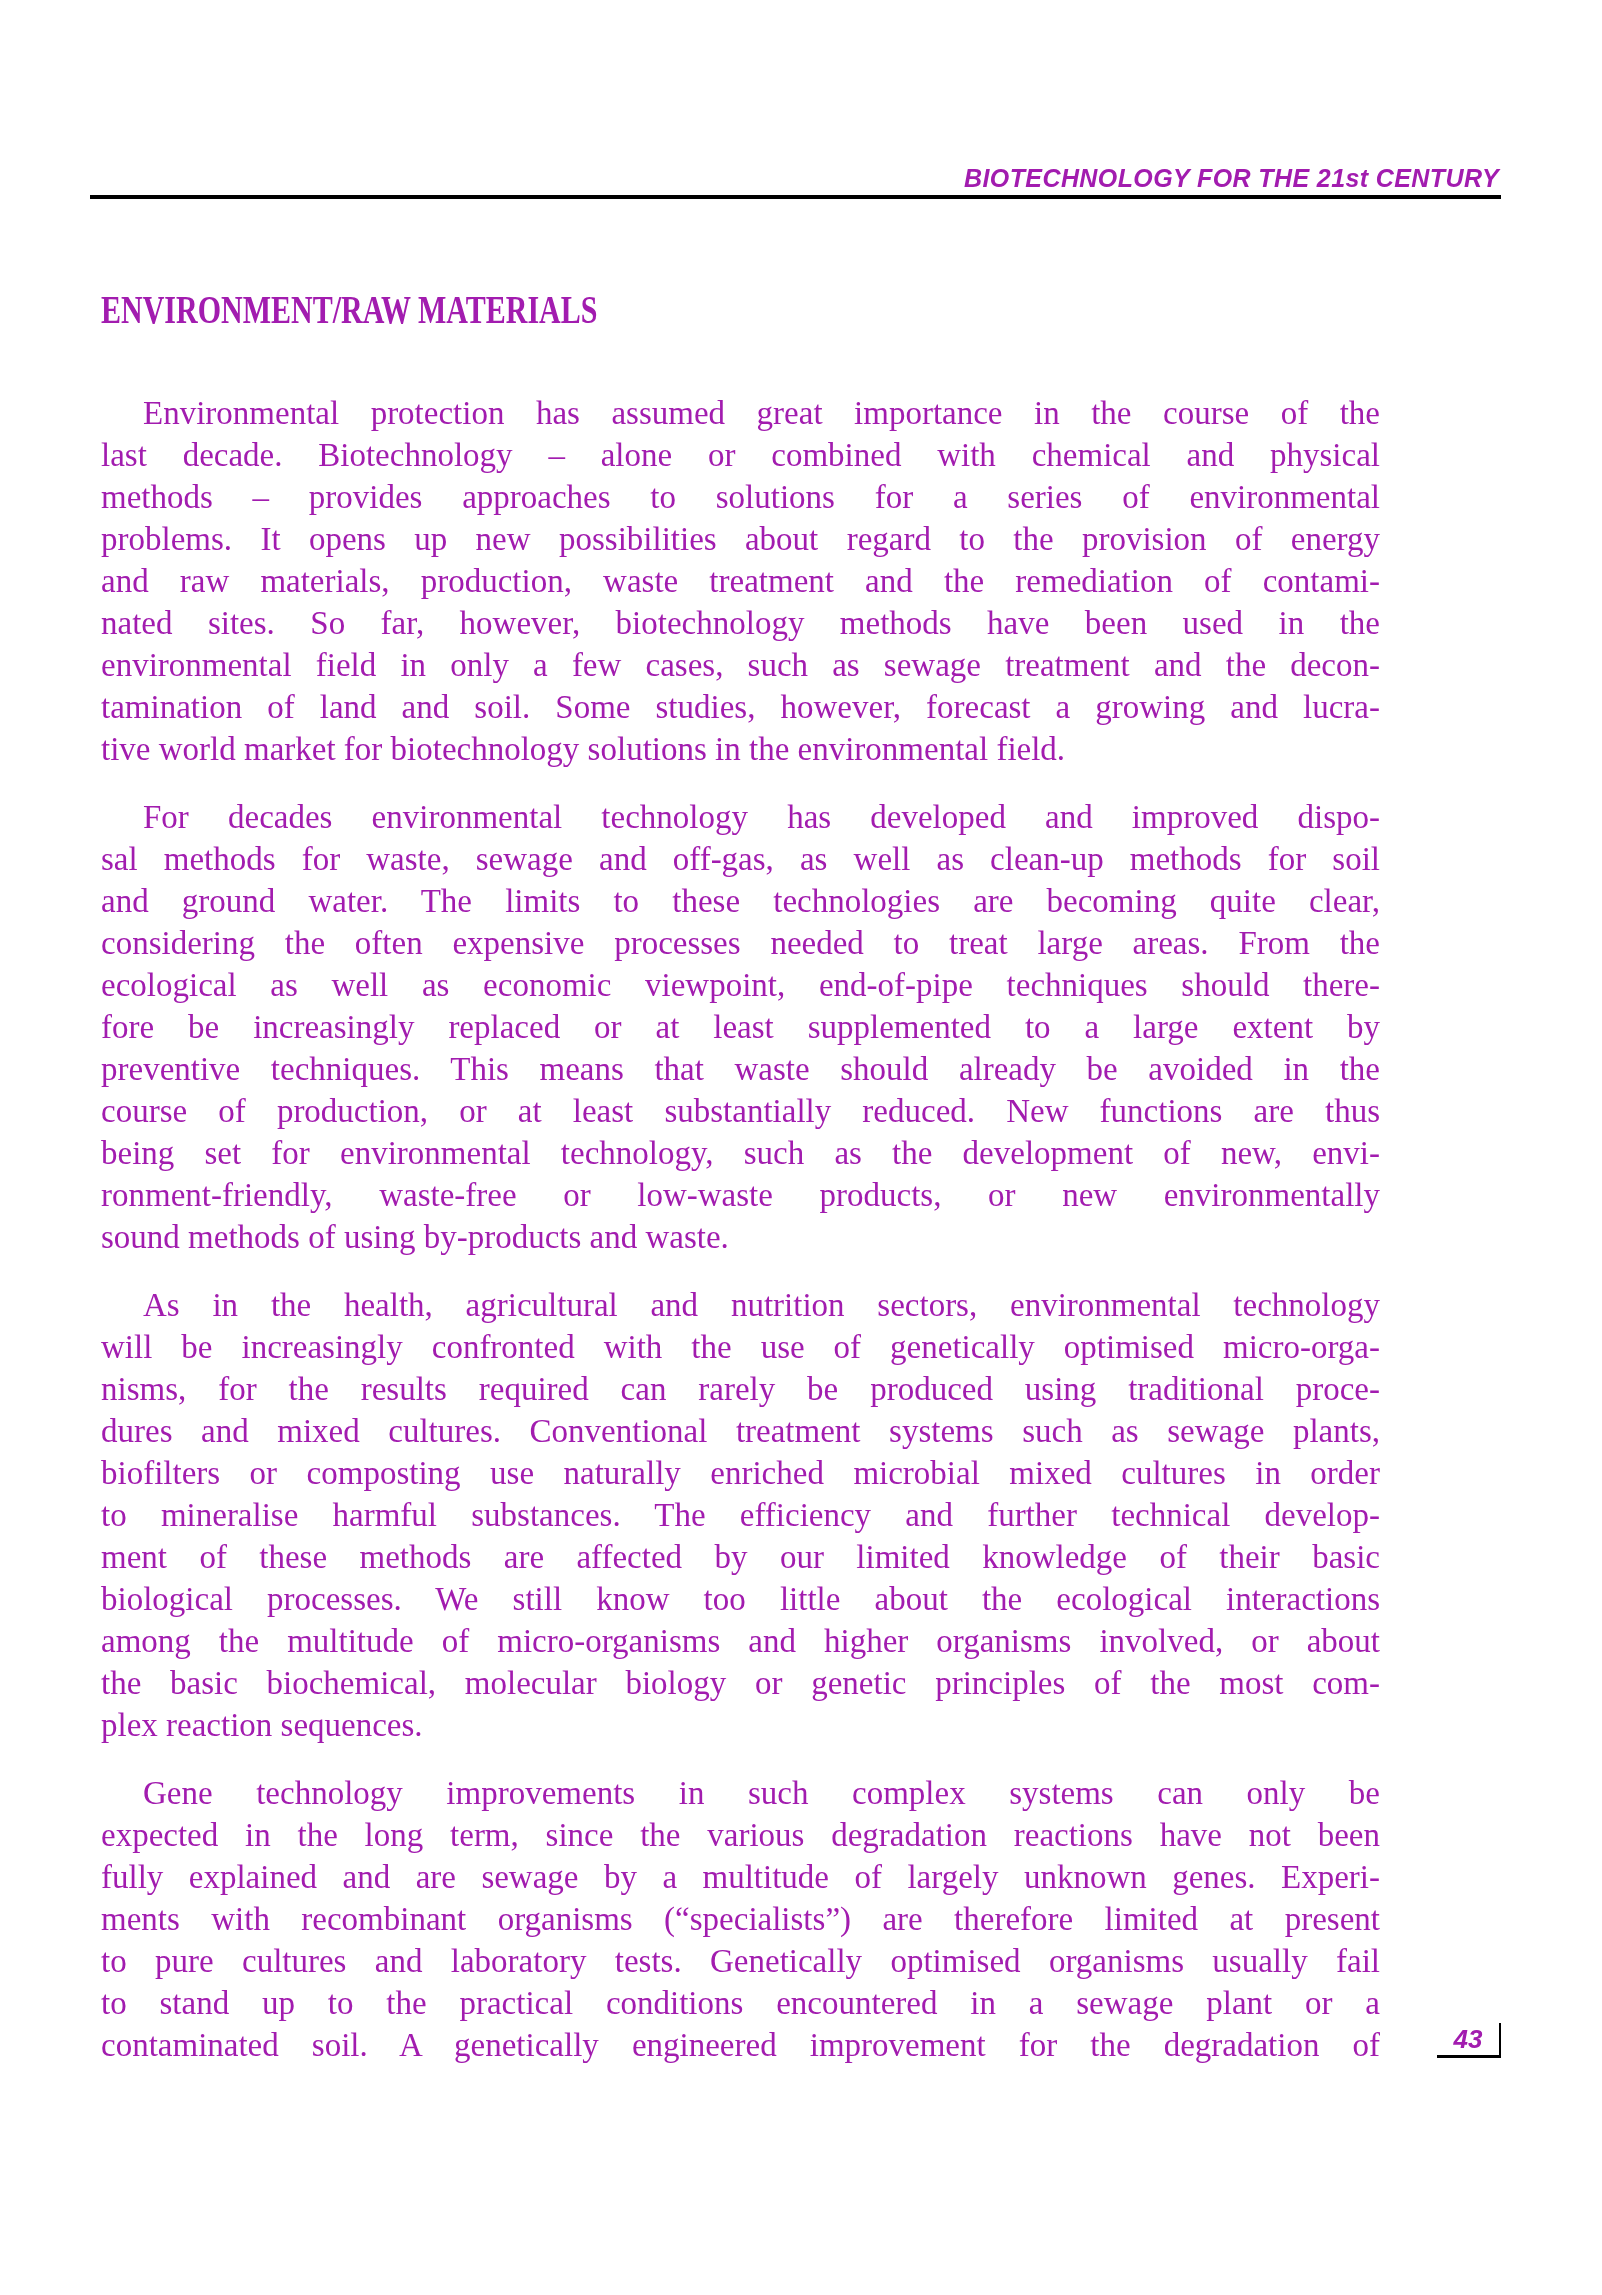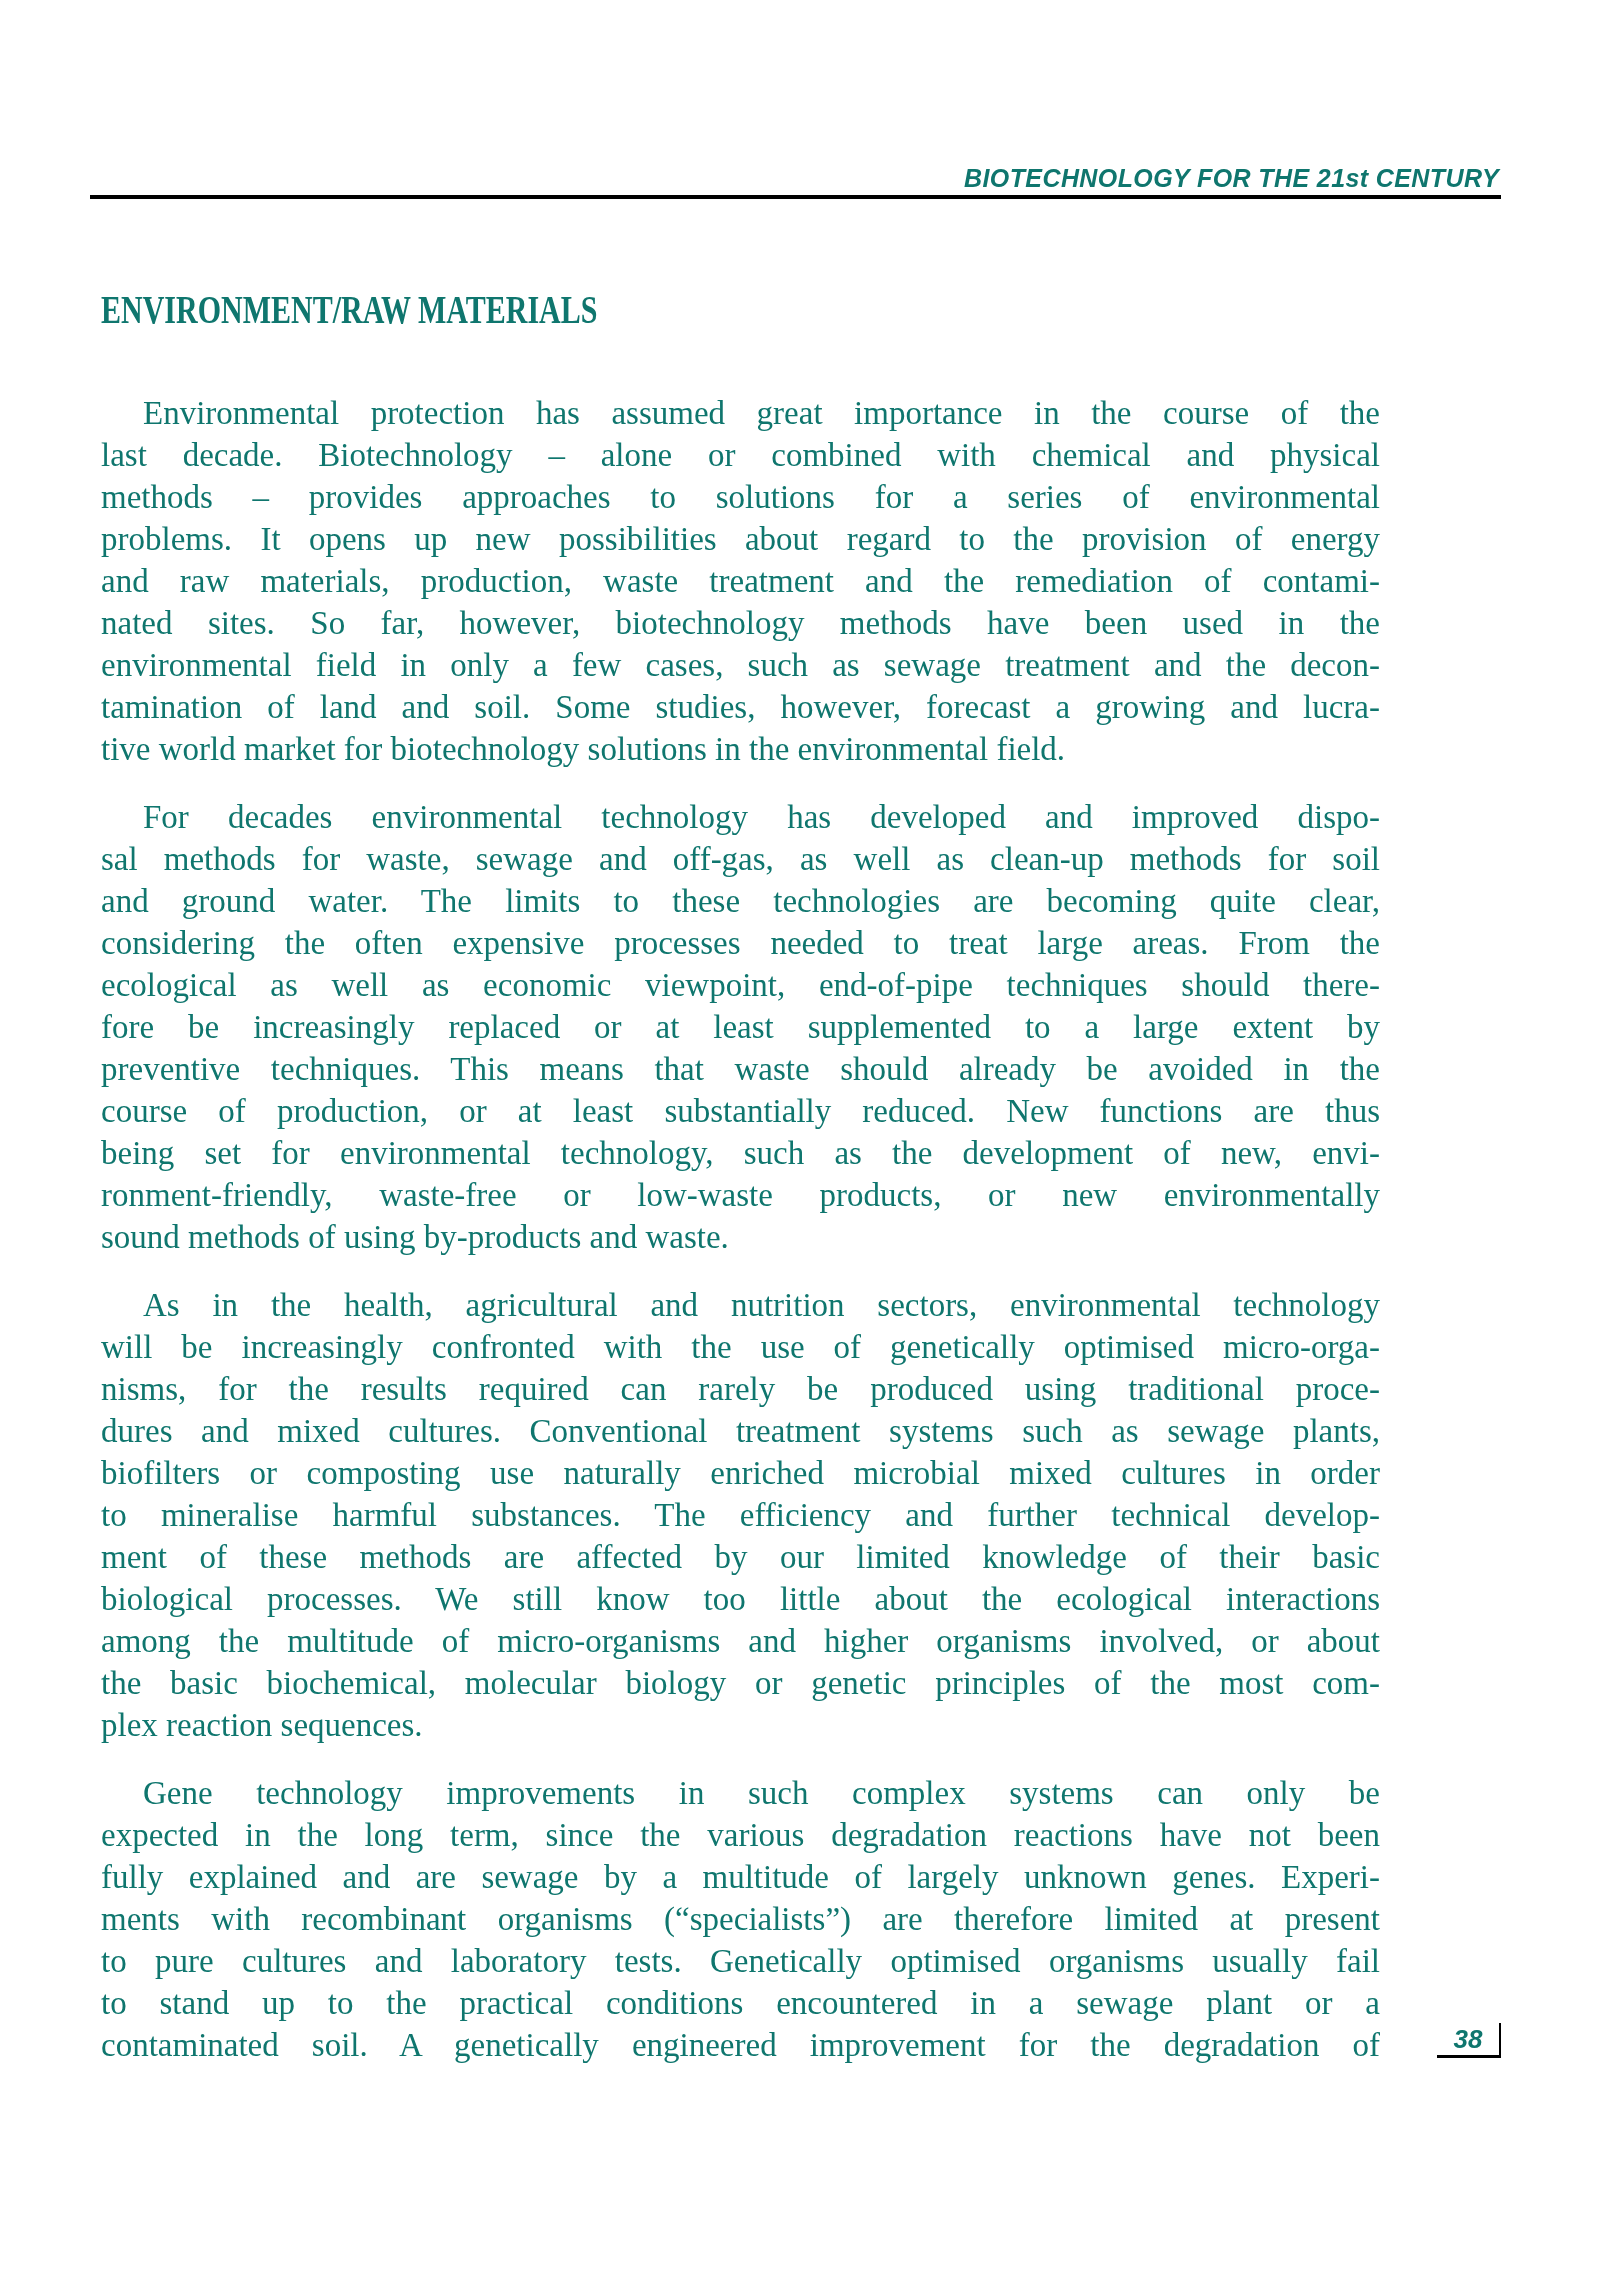--- a/index.html
+++ b/index.html
@@ -2,21 +2,21 @@
 <html lang="en" style="font-size:13.5px"><head>
 <meta charset="utf-8">
 <style>
   html, body { margin: 0; padding: 0; }
   body { background: #e8e8e8; }
   .page {
     position: relative;
     width: 1603px;
     height: 2295px;
     background: #ffffff;
-    color: #0f766e;
+    color: #a21caf;
     overflow: hidden;
   }
   
   .running-header {
     position: absolute;
     top: 164px;
     right: 104px;
     font-family: "Liberation Sans", sans-serif;
     font-weight: bold;
     font-style: italic;
@@ -139,17 +139,17 @@
         <div class="line">expected in the long term, since the various degradation reactions have not been</div>
         <div class="line">fully explained and are sewage by a multitude of largely unknown genes. Experi-</div>
         <div class="line">ments with recombinant organisms (“specialists”) are therefore limited at present</div>
         <div class="line">to pure cultures and laboratory tests. Genetically optimised organisms usually fail</div>
         <div class="line">to stand up to the practical conditions encountered in a sewage plant or a</div>
         <div class="line">contaminated soil. A genetically engineered improvement for the degradation of</div>
       </div>
     </div>
 
   <div class="page-number-box">
-    <span class="page-number">38</span>
+    <span class="page-number">43</span>
   </div>
 
 </div>
 
 
 </body></html>

